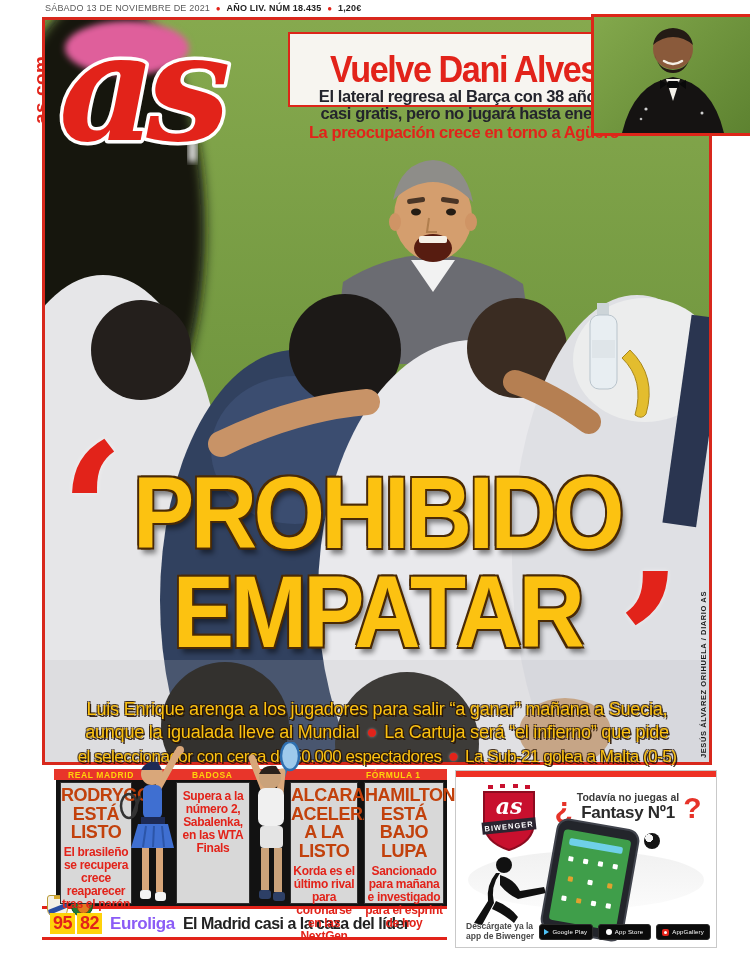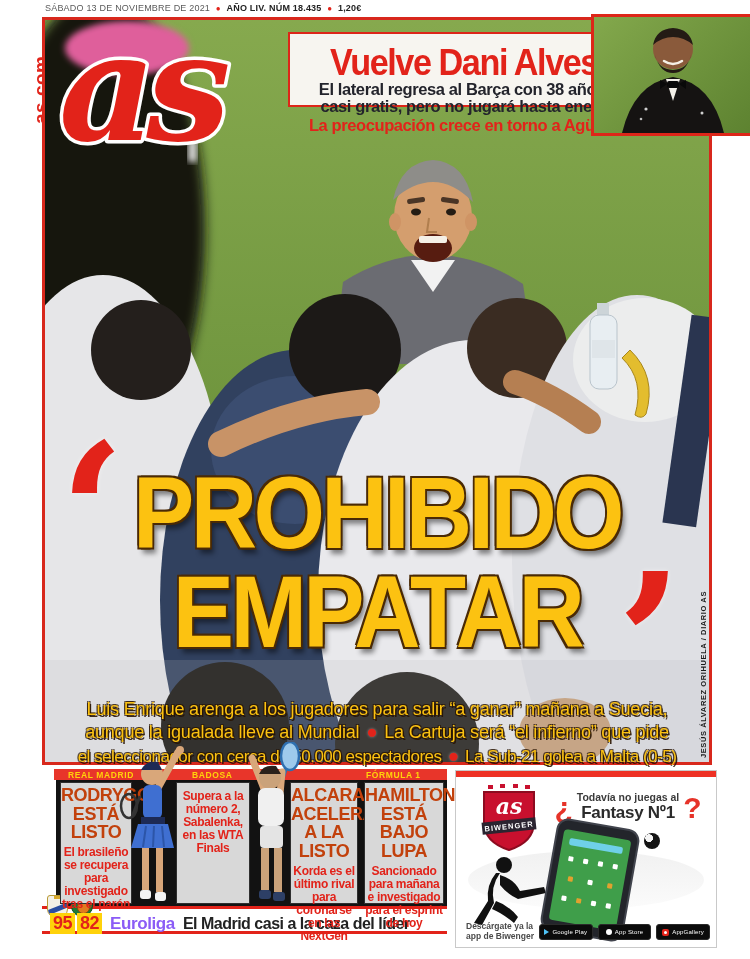--- a/index.html
+++ b/index.html
@@ -26,21 +26,21 @@
   .cover-photo { position:absolute; left:0; top:0; width:664px; height:742px; }
 
   .as-logo { position:absolute; left:6px; top:-2px; width:230px; height:145px; z-index:5; }
 
   
   .dani-frame { position:absolute; left:546px; top:-6px; width:164px; height:122px;
     border:3px solid #dd2619; background:linear-gradient(135deg,#83a84c,#5d8230); z-index:6; overflow:hidden; }
 
   
   .top-box { position:absolute; left:243px; top:12px; width:352px; height:75px; z-index:4;
-    background:#f7f5f0; border:2px solid #dd2619; text-align:center; padding-top:11px; }
+    background:#f7f5f0; border:2px solid #dd2619; text-align:center; padding-top:18px; }
   .top-box .hl { font-size:36px; font-weight:800; color:#e2231a; letter-spacing:-1.5px;
     line-height:1.0; transform:scaleX(.95); }
   .top-box .deck { font-size:16.5px; font-weight:800; color:#23242c; line-height:1.06; letter-spacing:-.4px; }
   .top-box .alert { font-size:16.5px; font-weight:800; color:#e2231a; line-height:1.1; letter-spacing:-.4px; }
 
   
   .q-mark { position:absolute; z-index:3; font-family:"DejaVu Serif", serif; font-weight:bold;
     color:#e2231a; line-height:1; text-shadow:0 0 5px rgba(255,255,255,.55); }
   .q-open  { left:14px;  top:398px; font-size:190px; }
   .q-close { right:26px; top:528px; font-size:190px; }
@@ -75,21 +75,21 @@
   .bb0 { left:18px; width:72px; } .bb1 { left:134px; width:74px; }
   .bb2 { left:248px; width:68px; } .bb3 { left:322px; width:80px; }
   .brief-box .t { font-size:18px; font-weight:800; color:#c2410c; line-height:1.04; letter-spacing:-.4px; }
   .brief-box .x { font-size:12px; font-weight:700; color:#e2231a; line-height:1.08;
     margin-top:4px; letter-spacing:-.3px; }
   .fig { position:absolute; z-index:4; }
   .fig-badosa  { left:76px;  top:-22px; }
   .fig-alcaraz { left:196px; top:-24px; }
 
   
-  .euro { position:absolute; left:0; top:140px; width:405px; height:28px; background:#fff;
+  .euro { position:absolute; left:0; top:140px; width:405px; height:34px; background:#fff;
     border-top:3px solid #e2231a; border-bottom:3px solid #e2231a; }
   .euro-crests { position:absolute; left:5px; top:-14px; display:flex; gap:3px; }
   .crest-rm { width:21px; height:23px; background:#f4f1e6; border:1px solid #b99a35;
     border-radius:3px 3px 9px 9px; position:relative; overflow:hidden; }
   .crest-rm::before { content:""; position:absolute; left:-4px; top:9px; width:34px; height:5px;
     background:#2b4ea0; transform:rotate(-22deg); }
   .crest-rm::after { content:""; position:absolute; left:6px; top:-1px; width:9px; height:4px; background:#d8aa2d; }
   .crest-green { width:22px; height:22px; border-radius:50%; background:#1d7a35; border:1px solid #0f5122;
     position:relative; }
   .crest-green::before { content:""; position:absolute; left:5px; top:5px; width:11px; height:11px;
@@ -271,21 +271,21 @@
   <div class="briefs">
     <div class="brief-band"></div>
     <div class="brief-strip">
       <span class="bl0">REAL MADRID</span>
       <span class="bl1">BADOSA</span>
       <span class="bl3">FÓRMULA 1</span>
     </div>
 
     <div class="brief-box bb0">
       <div class="t">RODRYGO ESTÁ LISTO</div>
-      <div class="x">El brasileño se recupera para investigado tras el parón</div>
+      <div class="x">El brasileño se recupera crece reaparecer tras el parón</div>
     </div>
     <div class="brief-box bb1">
       <div class="x">Supera a la número 2, Sabalenka, en las WTA Finals</div>
     </div>
     <div class="brief-box bb2">
       <div class="t">ALCARAZ ACELERA A LA LISTO</div>
       <div class="x">Korda es el último rival para coronarse en las NextGen</div>
     </div>
     <div class="brief-box bb3">
       <div class="t">HAMILTON ESTÁ BAJO LUPA</div>

